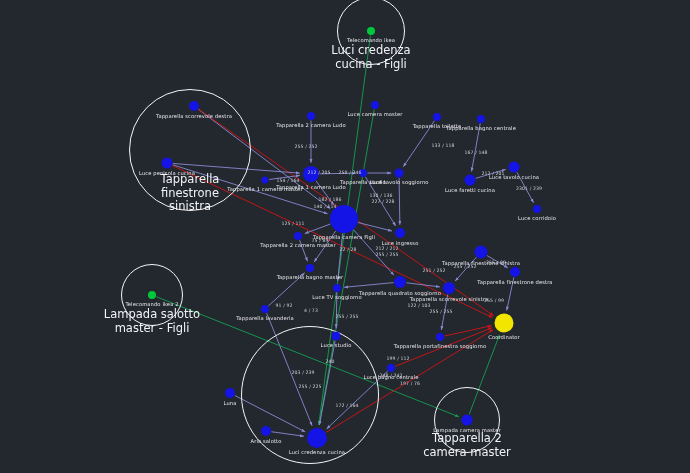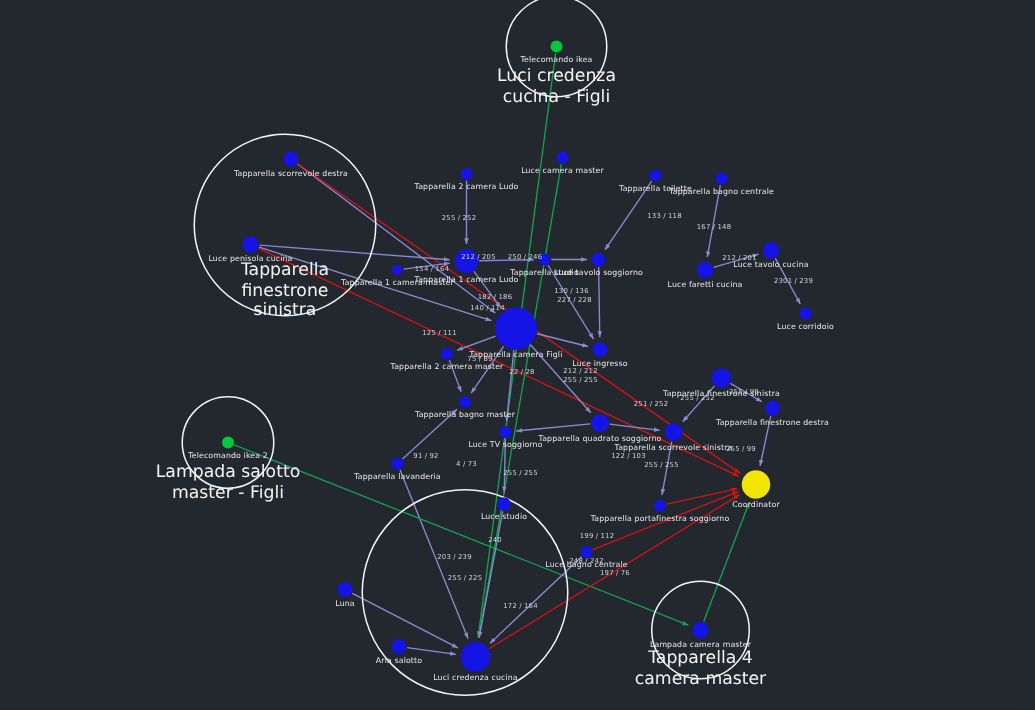--- a/index.html
+++ b/index.html
@@ -193,16 +193,16 @@
       <div class="elabel" style="left: 347px; top: 405px;">172 / 164</div>
     </div>
   <div id="glabels">
       <div class="grouplabel" style="left: 371px; top: 44px;">Luci credenza
 cucina - Figli</div>
       <div class="grouplabel" style="left: 190px; top: 173px;">Tapparella
 finestrone
 sinistra</div>
       <div class="grouplabel" style="left: 152px; top: 308px;">Lampada salotto
 master - Figli</div>
-      <div class="grouplabel" style="left: 467px; top: 432px;">Tapparella 4
+      <div class="grouplabel" style="left: 467px; top: 432px;">Tapparella 2
 camera master</div>
     </div>
 </div>
 
 </body></html>

